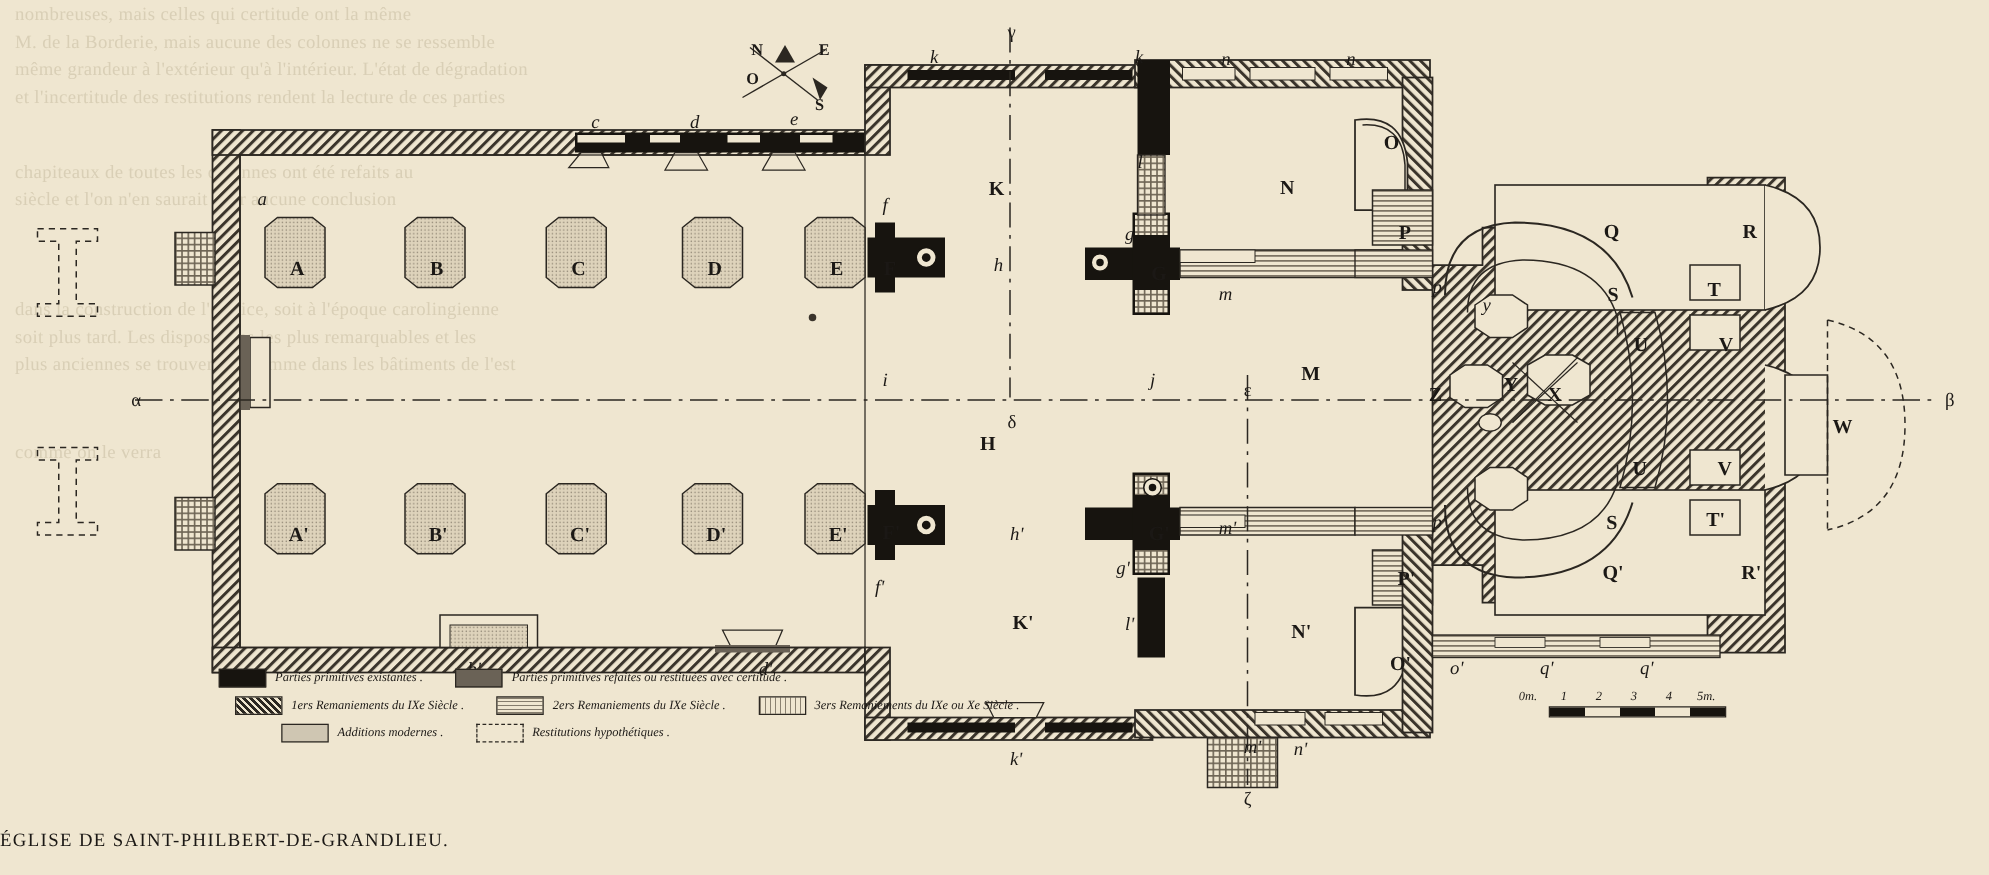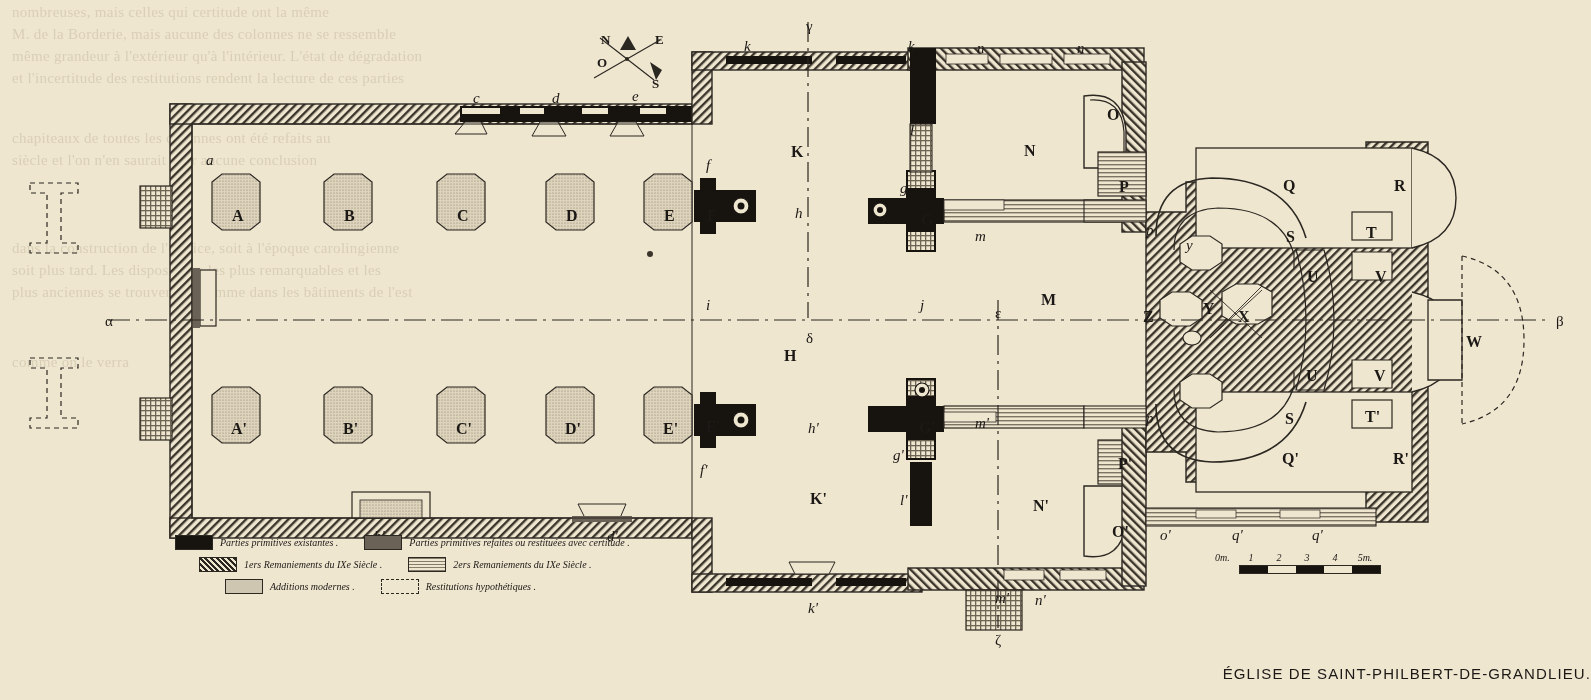--- a/index.html
+++ b/index.html
@@ -31,24 +31,24 @@
     color:#1b1815;
     white-space:nowrap;
   }
   .lbl.it{font-style:italic;}
   .lbl.cap{font-size:16px;font-weight:bold;}
   .lbl.gr{font-size:15px;}
   .title{
     position:absolute;
     left:0;right:0;
     bottom:18px;
-    text-align:right;
+    text-align:left;
     font-size:15px;
     letter-spacing:1.1px;
-    font-family:Liberation Sans, sans-serif;
+    font-family:Liberation Serif, serif;
   }
   
   .legend{position:absolute;left:175px;top:535px;width:700px;font-size:11.5px;}
   .legend .row{display:flex;align-items:center;justify-content:flex-start;margin-bottom:7px;}
   .legend .item{display:flex;align-items:center;margin-right:26px;}
   .swatch{width:36px;height:13px;border:1px solid #2b2721;margin-right:7px;display:inline-block;}
   .sw-black{background:#17140f;}
   .sw-dark{background:#6a6256;}
   .sw-hatch{background:
      repeating-linear-gradient(45deg,#2b2721 0 2px,#efe6d0 2px 4px);}
@@ -389,28 +389,32 @@
   <div class="row">
     <div class="item">
       <span class="swatch sw-black"></span>
       <span class="cap">Parties primitives existantes .</span>
     </div>
     <div class="item">
       <span class="swatch sw-dark"></span>
       <span class="cap">Parties primitives refaites ou restituées avec certitude .</span>
     </div>
   </div>
-  <div class="row" style="margin-left:24px;align-items:center;">
+  <div class="row" style="margin-left:13px;align-items:center;">
     <div class="item">
       <span class="swatch sw-hatch"></span>
       <span class="cap">1ers Remaniements du IXe Siècle .</span>
     </div>
     <div class="item">
       <span class="swatch sw-dots"></span>
       <span class="cap">2ers Remaniements du IXe Siècle .</span>
+    </div>
+    <div class="item">
+      <span class="swatch sw-grid"></span>
+      <span class="cap">3ers Remaniements du IXe ou Xe Siècle .</span>
     </div>
   </div>
   <div class="row" style="margin-left:50px;">
     <div class="item">
       <span class="swatch sw-light"></span>
       <span class="cap">Additions modernes .</span>
     </div>
     <div class="item">
       <span class="swatch sw-dashed"></span>
       <span class="cap">Restitutions hypothétiques .</span>

